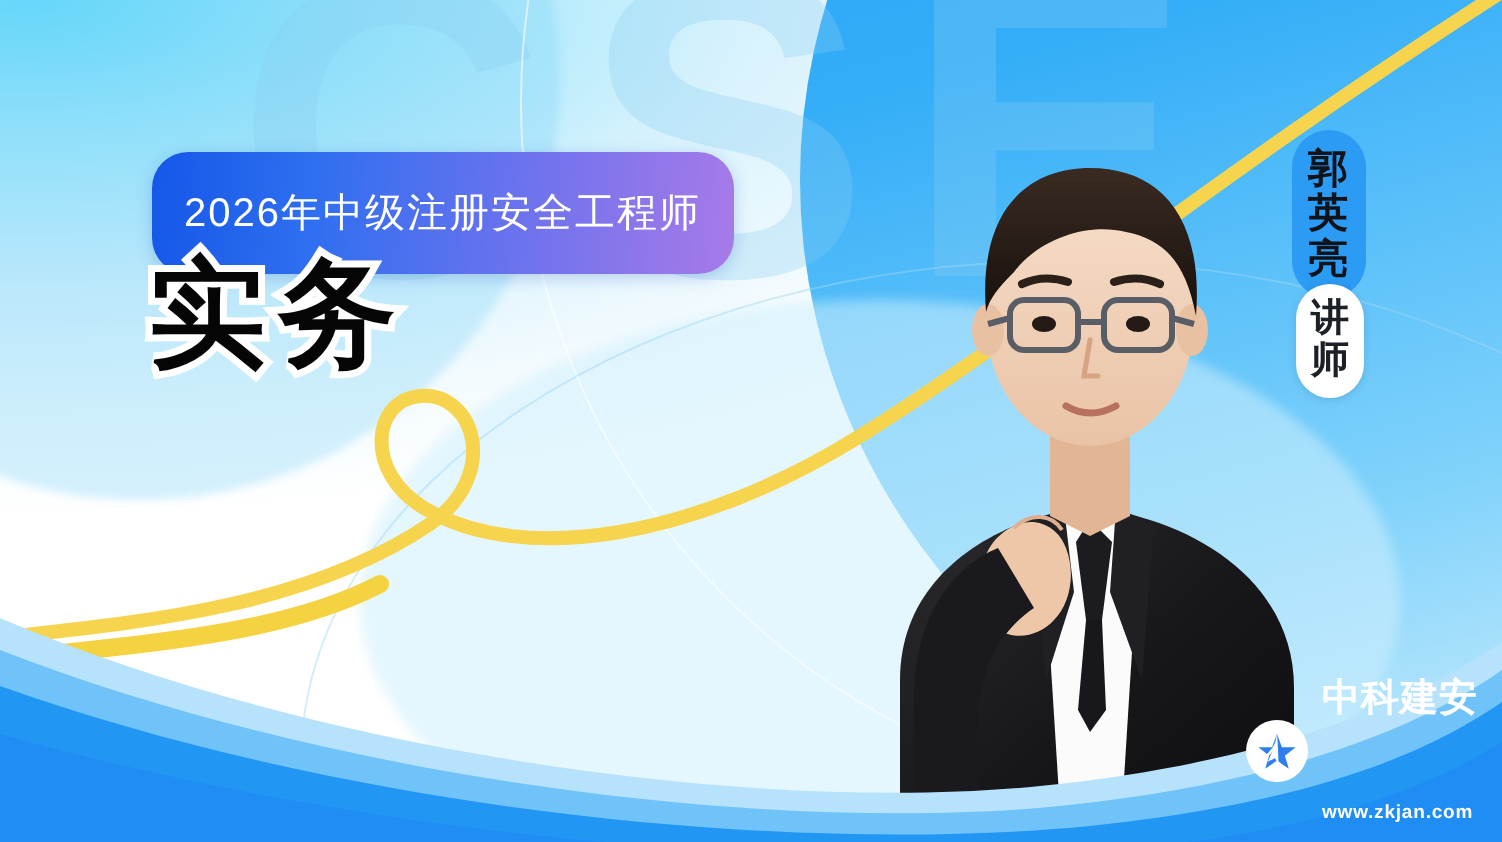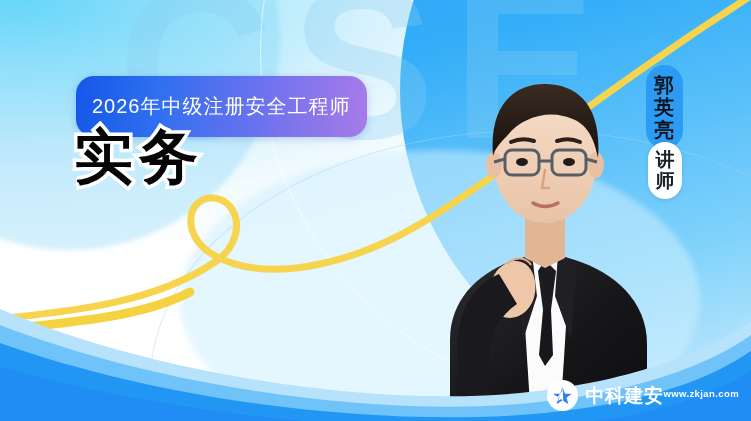--- a/index.html
+++ b/index.html
@@ -147,26 +147,26 @@
   }
   .role-pill span{display:block;}
 
   
   .logo{
     position:absolute;
     right:12px;bottom:10px;
     display:flex;align-items:center;gap:7px;
   }
   .logo-mark{width:31px;height:31px;flex:none;}
-  .logo-text{display:flex;flex-direction:row;line-height:1;}
+  .logo-text{display:flex;flex-direction:column;line-height:1;gap:28px;}
   .logo-name{
     color:#ffffff;font-size:19px;font-weight:900;letter-spacing:.5px;
   }
   .logo-url{
-    color:#ffffff;font-size:9.5px;font-weight:700;letter-spacing:.4px;margin-top:3px;
+    color:#ffffff;font-size:9.5px;font-weight:700;letter-spacing:.4px;margin-top:15px;
   }
 </style>
 </head>
 <body>
 
 <div class="poster">
 
   <div class="bg-base"></div>
   <div class="bg-soft-ellipse"></div>
   <div class="bg-right-blue"></div>

